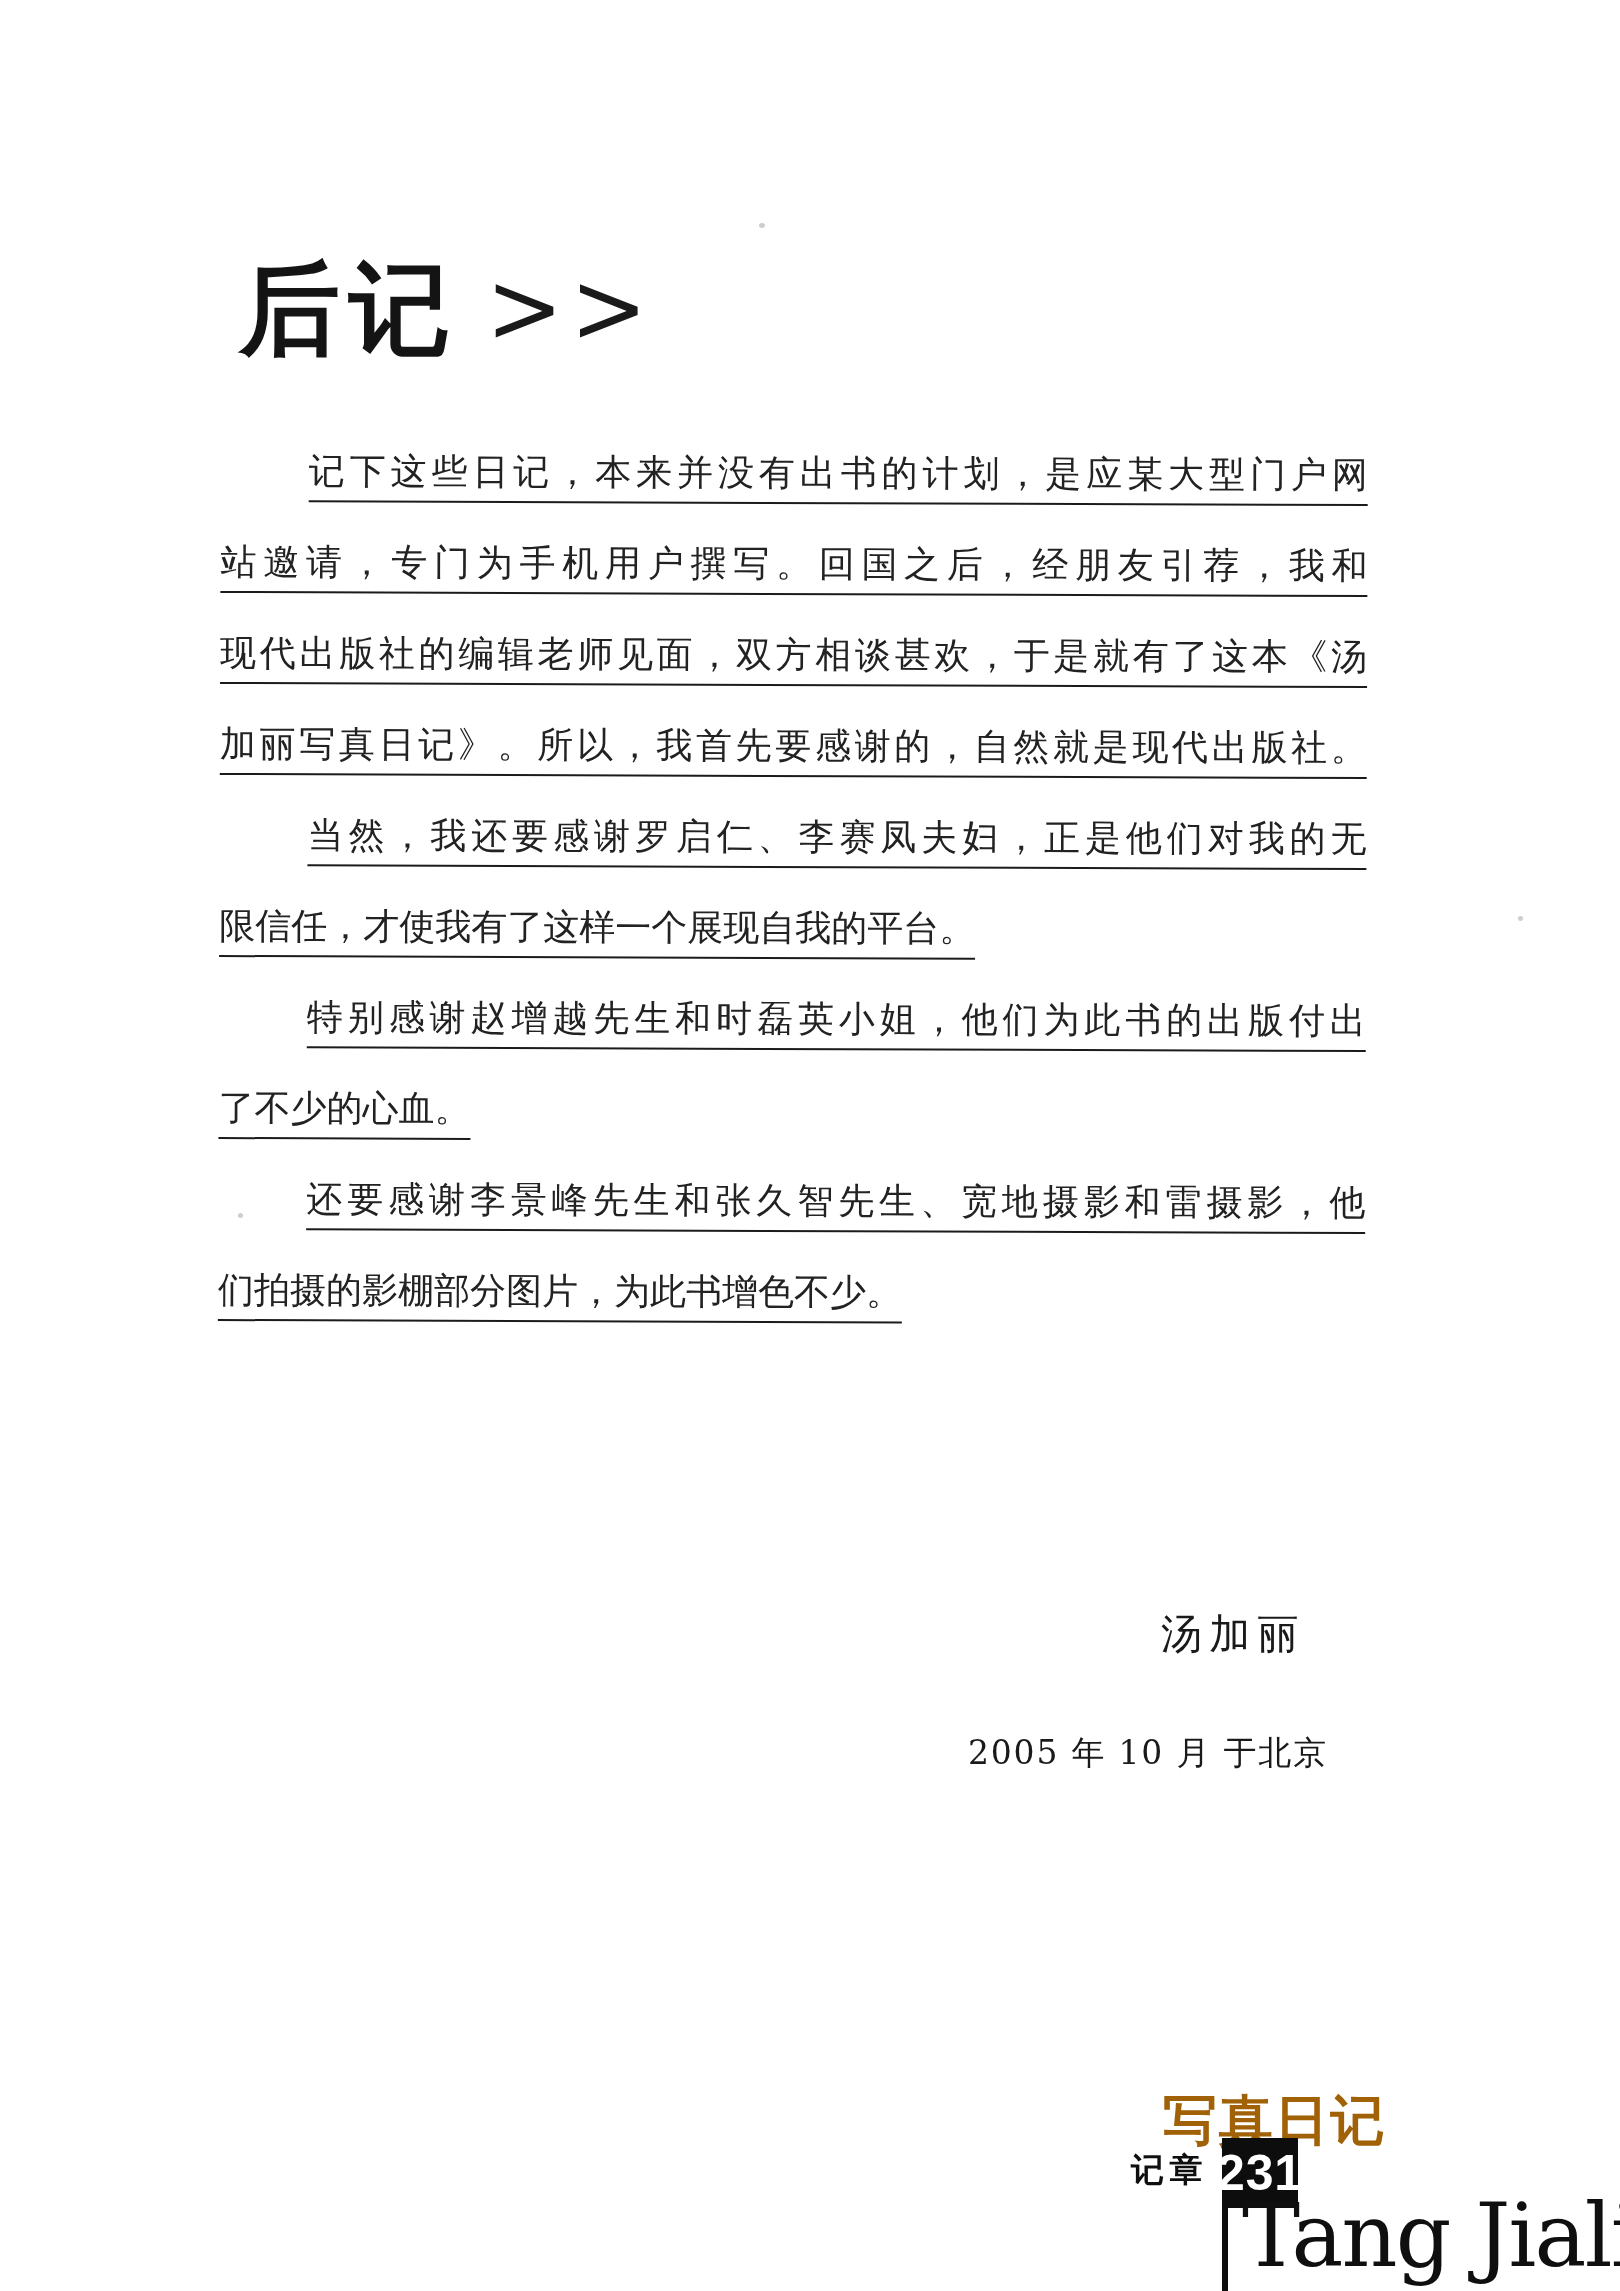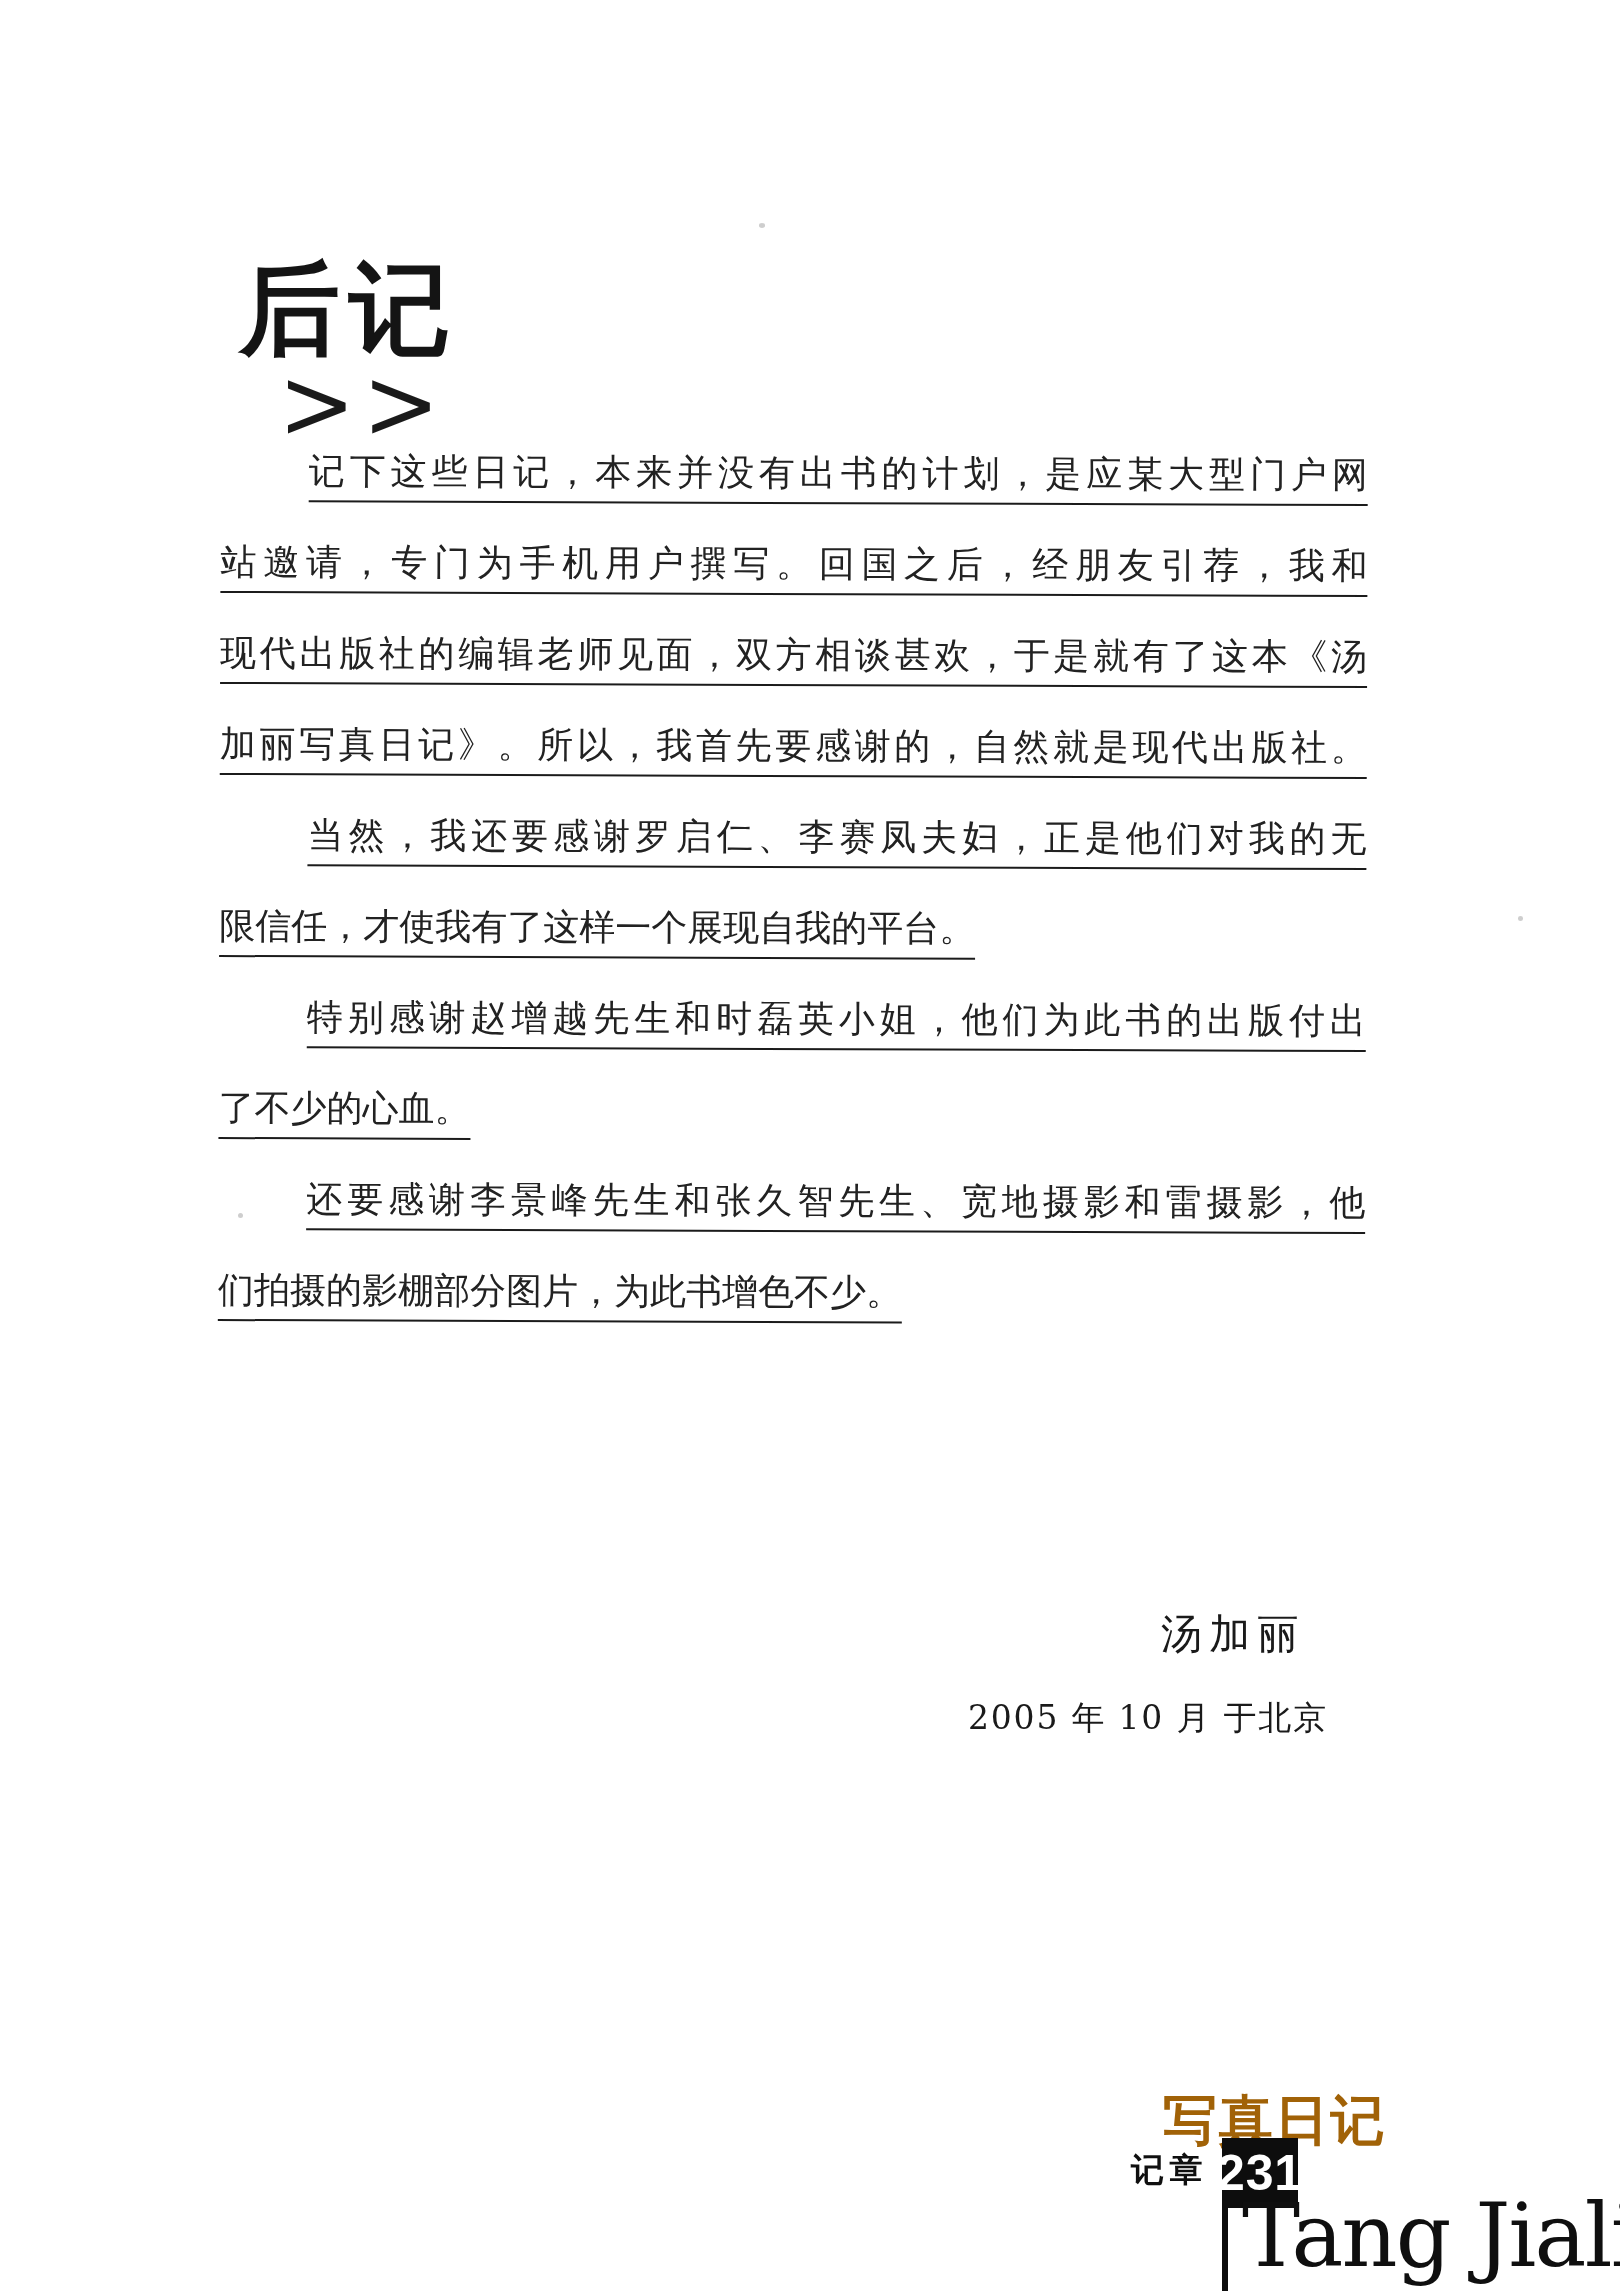--- a/index.html
+++ b/index.html
@@ -9,21 +9,20 @@
     background:#ffffff;
     overflow:hidden;
     font-family:"Liberation Sans",sans-serif;
     color:#1c1c1c;
   }
   
   .title{
     position:absolute;left:239px;top:258px;
     display:flex;align-items:center;
     white-space:nowrap;
-    flex-direction:column;
   }
   .title-cn{
     font-family:"DejaVu Serif","Liberation Serif",serif;
     font-weight:900;font-size:101px;line-height:1;
     letter-spacing:9px;color:#141414;
   }
   .title-marks{
     font-family:"DejaVu Serif","Liberation Serif",serif;
     font-weight:400;font-size:92px;line-height:1;
     letter-spacing:7.2px;margin-left:27px;color:#1a1a1a;
@@ -50,21 +49,21 @@
   .line.short .t{flex:0 0 auto;}
   
   .signature{
     position:absolute;left:1161px;top:1568px;
     font-family:"DejaVu Serif","Liberation Serif",serif;
     font-size:41px;letter-spacing:7.2px;color:#1a1a1a;
     white-space:nowrap;
     margin-top:39px;
   }
   .dateline{
-    position:absolute;left:968px;top:1696px;
+    position:absolute;left:968px;top:1731px;
     font-family:"DejaVu Serif","Liberation Serif",serif;
     font-size:33px;letter-spacing:1.8px;color:#1a1a1a;
     white-space:nowrap;
   }
   
   .logo-line1{
     position:absolute;left:1131px;top:2093px;
     font-weight:900;font-size:54px;line-height:1;
     letter-spacing:1.8px;color:#a16207;white-space:nowrap;margin-left:32px;
   }

